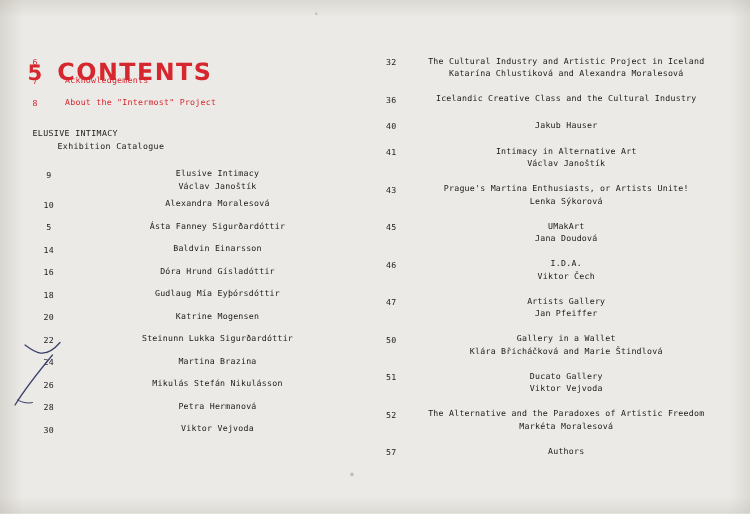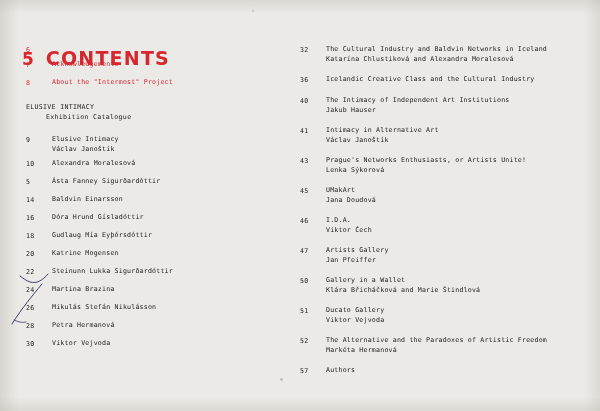--- a/index.html
+++ b/index.html
@@ -85,21 +85,21 @@
   }
   .entry .author-line {
     display: block;
     white-space: nowrap;
   }
 
   
   .red .num, .red .title-line, .red .author-line { color: #d6262e; }
 
   
-  .blk .num, .blk .title-line, .blk .author-line { color: #1b1b1b; }
+  .blk .num, .blk .title-line, .blk .author-line { color: #1b1b1b; text-align: center; }
 
   
   .section-head {
     margin-top: 14px;
     margin-bottom: 12px;
     margin-left: 0px;
     color: #1b1b1b;
     font-size: 6.6px;
     line-height: 10px;
     letter-spacing: 0.3px;
@@ -246,52 +246,51 @@
       </span>
     </div>
 
   </div>
 
   <div class="col col-right">
 
     <div class="entry blk sp2">
       <span class="num">32</span>
       <span class="txt">
-        <span class="title-line">The Cultural Industry and Baldvin Networks in Iceland</span>
+        <span class="title-line">The Cultural Industry and Artistic Project in Iceland</span>
         <span class="author-line">Katarína Chlustiková and Alexandra Moralesová</span>
       </span>
     </div>
 
     <div class="entry blk sp2">
       <span class="num">36</span>
       <span class="txt">
         <span class="title-line">Icelandic Creative Class and the Cultural Industry</span>
       </span>
     </div>
 
     <div class="entry blk sp2">
       <span class="num">40</span>
       <span class="txt">
-        <span class="title-line">The Intimacy of Independent Art Institutions</span>
         <span class="author-line">Jakub Hauser</span>
       </span>
     </div>
 
     <div class="entry blk sp2">
       <span class="num">41</span>
       <span class="txt">
         <span class="title-line">Intimacy in Alternative Art</span>
         <span class="author-line">Václav Janoštík</span>
       </span>
     </div>
 
     <div class="entry blk sp2">
       <span class="num">43</span>
       <span class="txt">
-        <span class="title-line">Prague's Networks Enthusiasts, or Artists Unite!</span>
+        <span class="title-line">Prague's Martina Enthusiasts, or Artists Unite!</span>
         <span class="author-line">Lenka Sýkorová</span>
       </span>
     </div>
 
     <div class="entry blk sp2">
       <span class="num">45</span>
       <span class="txt">
         <span class="title-line">UMakArt</span>
         <span class="author-line">Jana Doudová</span>
       </span>
@@ -326,21 +325,21 @@
       <span class="txt">
         <span class="title-line">Ducato Gallery</span>
         <span class="author-line">Viktor Vejvoda</span>
       </span>
     </div>
 
     <div class="entry blk sp2">
       <span class="num">52</span>
       <span class="txt">
         <span class="title-line">The Alternative and the Paradoxes of Artistic Freedom</span>
-        <span class="author-line">Markéta Hermanová</span>
+        <span class="author-line">Markéta Moralesová</span>
       </span>
     </div>
 
     <div class="entry blk">
       <span class="num">57</span>
       <span class="txt">
         <span class="title-line">Authors</span>
       </span>
     </div>
 

